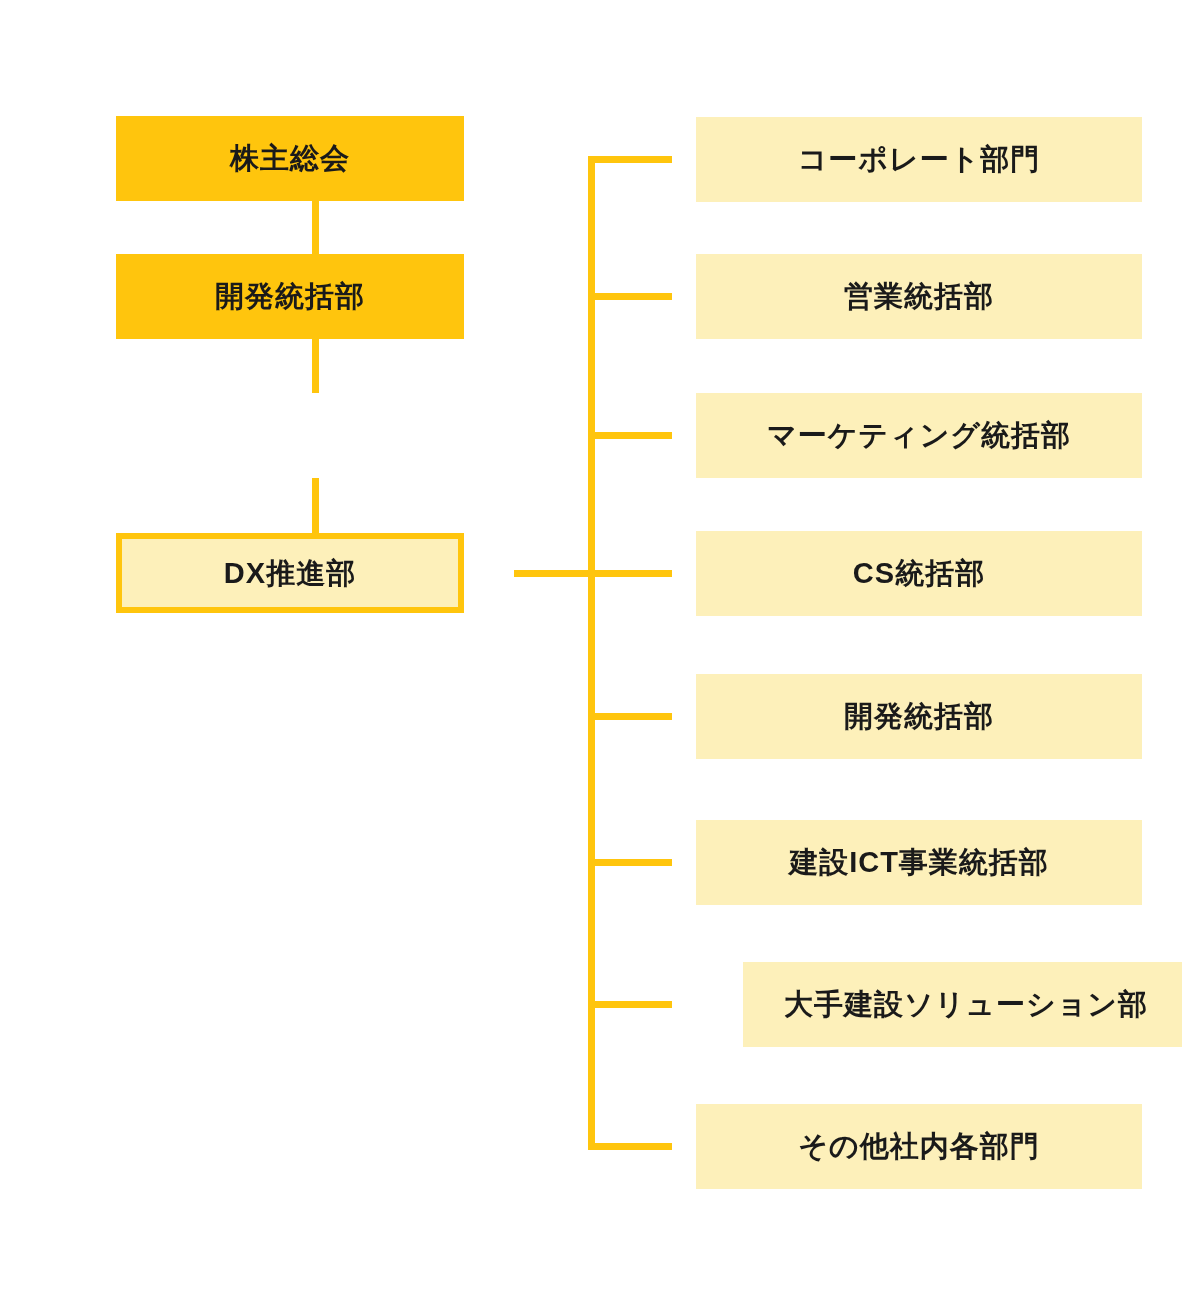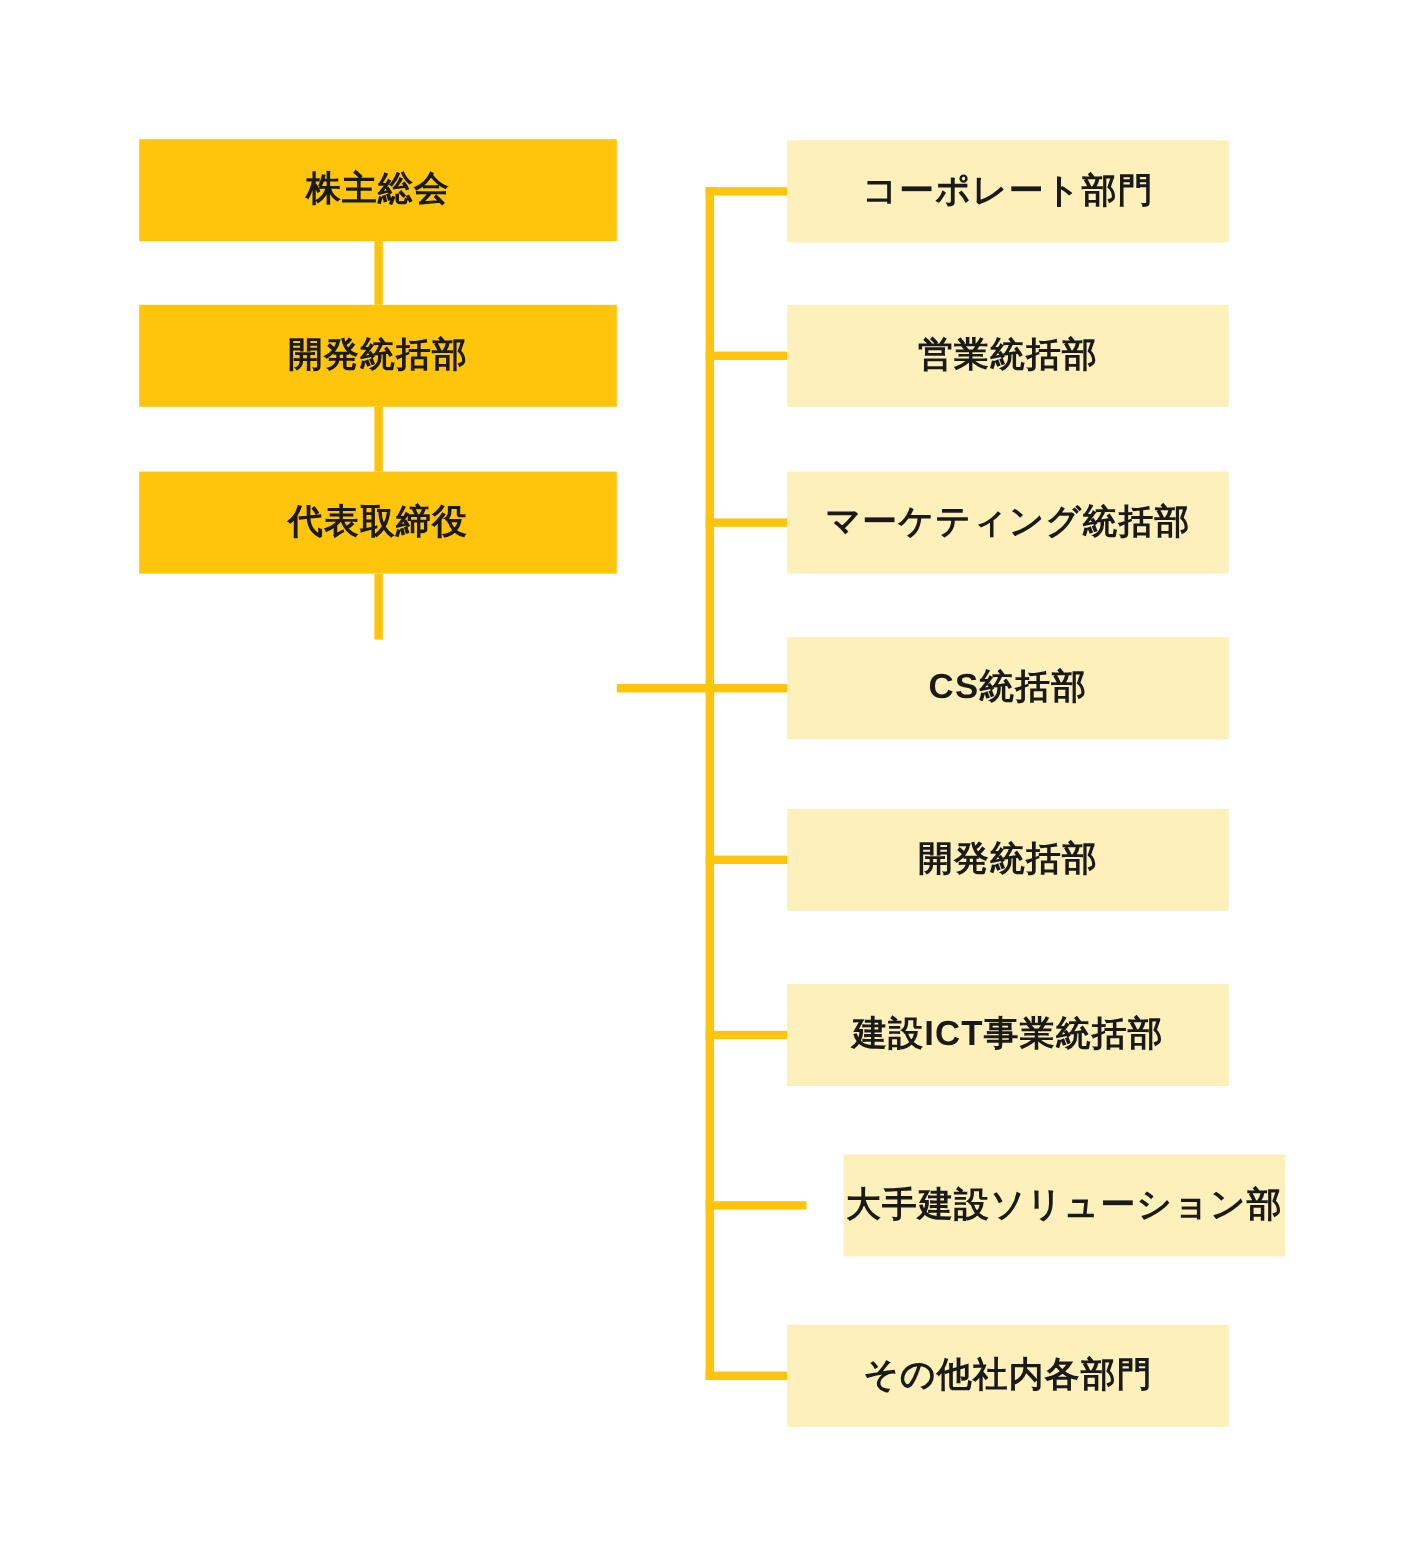--- a/index.html
+++ b/index.html
@@ -27,22 +27,22 @@
     color: var(--text, #1a1a1a);
     text-align: center;
     line-height: 1.2;
   }
   .node.solid { background: var(--box-gold, #ffc50d); }
   .node.light { background: var(--box-cream, #fdf0ba); }
   .node.outlined {
     background: var(--box-cream, #fdf0ba);
     border: 6px solid var(--box-gold, #ffc50d);
   }
-  .left-col  { left: 116px; width: 398px; height: 85px; }
-  .right-col { left: 656px; width: 368px; height: 85px; }
+  .left-col  { left: 116px; width: 348px; height: 85px; }
+  .right-col { left: 696px; width: 446px; height: 85px; }
 
   .n1 { top: 116px; }
   .n2 { top: 254px; }
   .n3 { top: 393px; }
   .n4 { top: 533px; height: 80px; }
 
   .d1 { top: 117px; }
   .d2 { top: 254px; }
   .d3 { top: 393px; }
   .d4 { top: 531px; }
@@ -81,24 +81,24 @@
 <div class="canvas">
 
   <div class="node solid left-col n1">株主総会</div>
 
   <div class="conn vline cv1"></div>
 
   <div class="node solid left-col n2">開発統括部</div>
 
   <div class="conn vline cv2"></div>
 
-  <div class="node solid left-col n3">代表取締役</div>
 
   <div class="conn vline cv3"></div>
 
+  <div class="node outlined left-col n4">DX推進部</div>
 
   <div class="conn hline dx-line"></div>
   <div class="conn vline trunk"></div>
   <div class="conn hline b1"></div>
   <div class="conn hline b2"></div>
   <div class="conn hline b3"></div>
   <div class="conn hline b4"></div>
   <div class="conn hline b5"></div>
   <div class="conn hline b6"></div>
   <div class="conn hline b7"></div>

